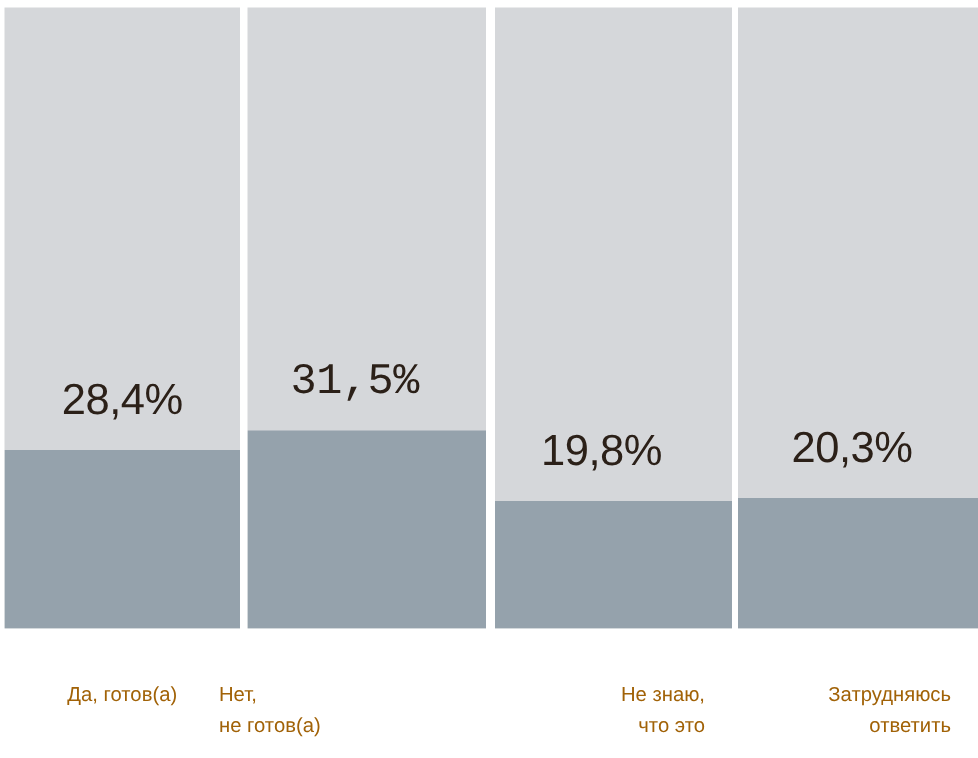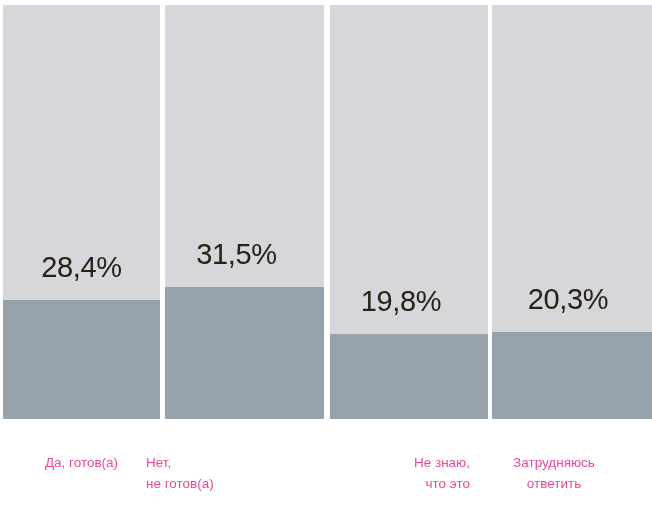--- a/index.html
+++ b/index.html
@@ -65,21 +65,21 @@
     position: absolute;
     left: 0;
     top: 452px;
     width: 652px;
     height: 53px;
   }
 
   .cat-label {
     position: absolute;
     top: 0;
-    color: #ec4899;
+    color: #a16207;
     font-size: 13.5px;
     line-height: 21px;
     text-align: center;
     white-space: pre-line;
   }
 </style>
 </head>
 <body>
 
 <div id="chart-root">
@@ -87,37 +87,37 @@
   <div class="plot-area">
 
     <div class="bar-column" style="left:3px; width:157px;">
       <div class="bar-fill" style="height:119px;"></div>
     </div>
     <div class="bar-value" style="left:3px; width:157px; top:253px;">28,4%</div>
 
     <div class="bar-column" style="left:165px; width:159px;">
       <div class="bar-fill" style="height:132px;"></div>
     </div>
-    <div class="bar-value" style="left:165px; width:143px; top:240px;">31,5%</div>
+    <div class="bar-value" style="left:165px; width:143px; top:240px;font-family:Liberation Mono, monospace;">31,5%</div>
 
     <div class="bar-column" style="left:330px; width:158px;">
       <div class="bar-fill" style="height:85px;"></div>
     </div>
     <div class="bar-value" style="left:330px; width:142px; top:287px;">19,8%</div>
 
     <div class="bar-column" style="left:492px; width:160px;">
       <div class="bar-fill" style="height:87px;"></div>
     </div>
     <div class="bar-value" style="left:488px; width:160px; top:285px;">20,3%</div>
 
   </div>
 
   <div class="labels-row">
     <div class="cat-label" style="left:3px; width:157px;">Да, готов(а)</div>
     <div class="cat-label" style="left:146px; width:159px; text-align:left;">Нет,
 не готов(а)</div>
     <div class="cat-label" style="left:312px; width:158px; text-align:right;">Не знаю,
 что это</div>
-    <div class="cat-label" style="left:474px; width:160px; text-align:center;">Затрудняюсь
+    <div class="cat-label" style="left:474px; width:160px; text-align:right;">Затрудняюсь
 ответить</div>
   </div>
 
 </div>
 
 </body></html>

